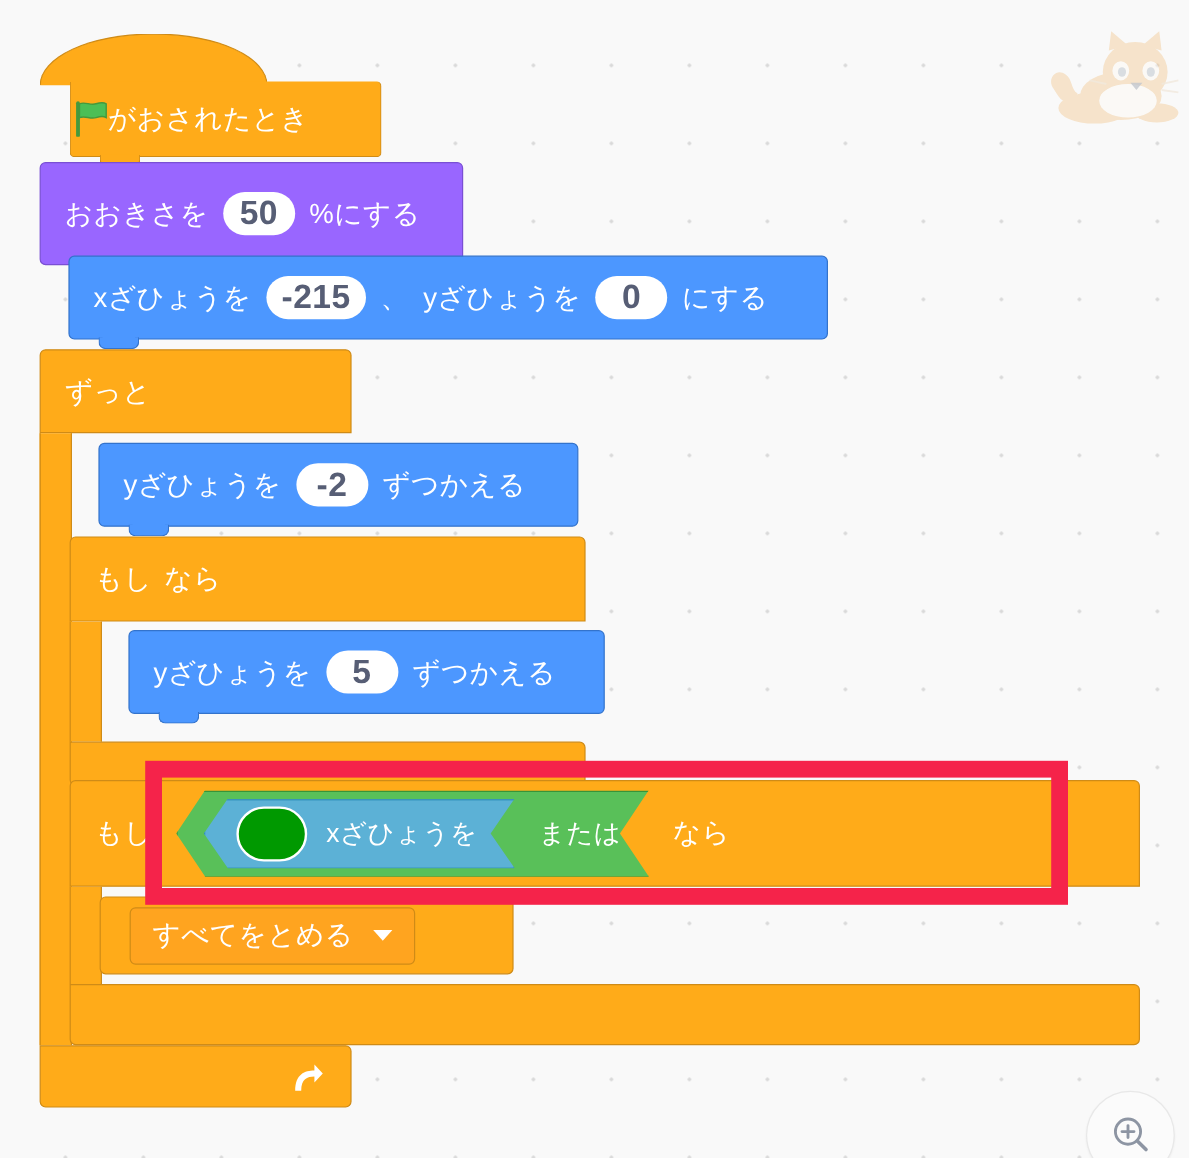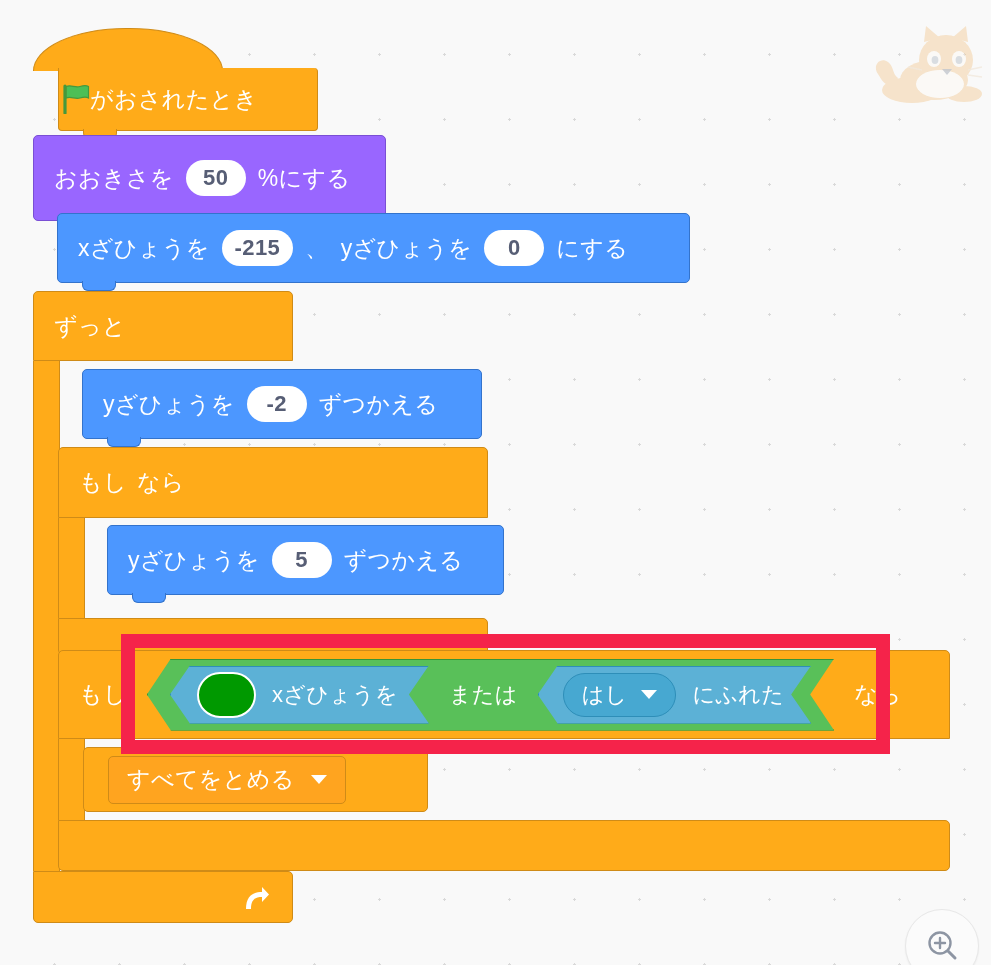--- a/index.html
+++ b/index.html
@@ -128,21 +128,21 @@
   }
 
   
   .num-oval {
     background: #ffffff;
     color: #575e75;
     border-radius: 18px;
     min-width: 34px;
     height: 36px;
     padding: 0 13px;
-    font-size: 22px;
+    font-size: 28px;
     font-weight: bold;
     display: inline-flex;
     align-items: center;
     justify-content: center;
     text-align: right;
   }
 
   
   .c-top {
     border-radius: 5px 5px 0 0;
@@ -313,28 +313,20 @@
                 clip-path: polygon(24px 0, 100% 0, calc(100% - 24px) 50%, 100% 100%, 24px 100%, 0 50%);">
 
       <div class="hex hex-sensing" style="height:58px; padding:0 30px 0 26px; gap:16px;
            clip-path: polygon(20px 0, 100% 0, calc(100% - 20px) 50%, 100% 100%, 20px 100%, 0 50%);">
         <span class="color-swatch" style="background:#009900;"></span>
         <span>xざひょうを</span>
       </div>
 
       <span>または</span>
 
-      <div class="hex hex-sensing" style="height:58px; padding:0 26px 0 24px; gap:16px;
-           clip-path: polygon(20px 0, 100% 0, calc(100% - 20px) 50%, 100% 100%, 20px 100%, 0 50%);">
-        <span class="dd-oval">
-          <span>はし</span>
-          <span class="caret"></span>
-        </span>
-        <span>にふれた</span>
-      </div>
     </div>
 
     <span>なら</span>
   </div>
   <div class="c-left" style="left:58px; top:739px; height:81px;"></div>
   <div class="c-bottom" style="left:58px; top:820px; width:892px; height:51px;"></div>
 
   <div class="blk control stack" style="left:83px; top:747px; width:345px; height:65px; border-radius:5px;padding-left:24px;">
     <span class="stop-dd">
       <span>すべてをとめる</span>

